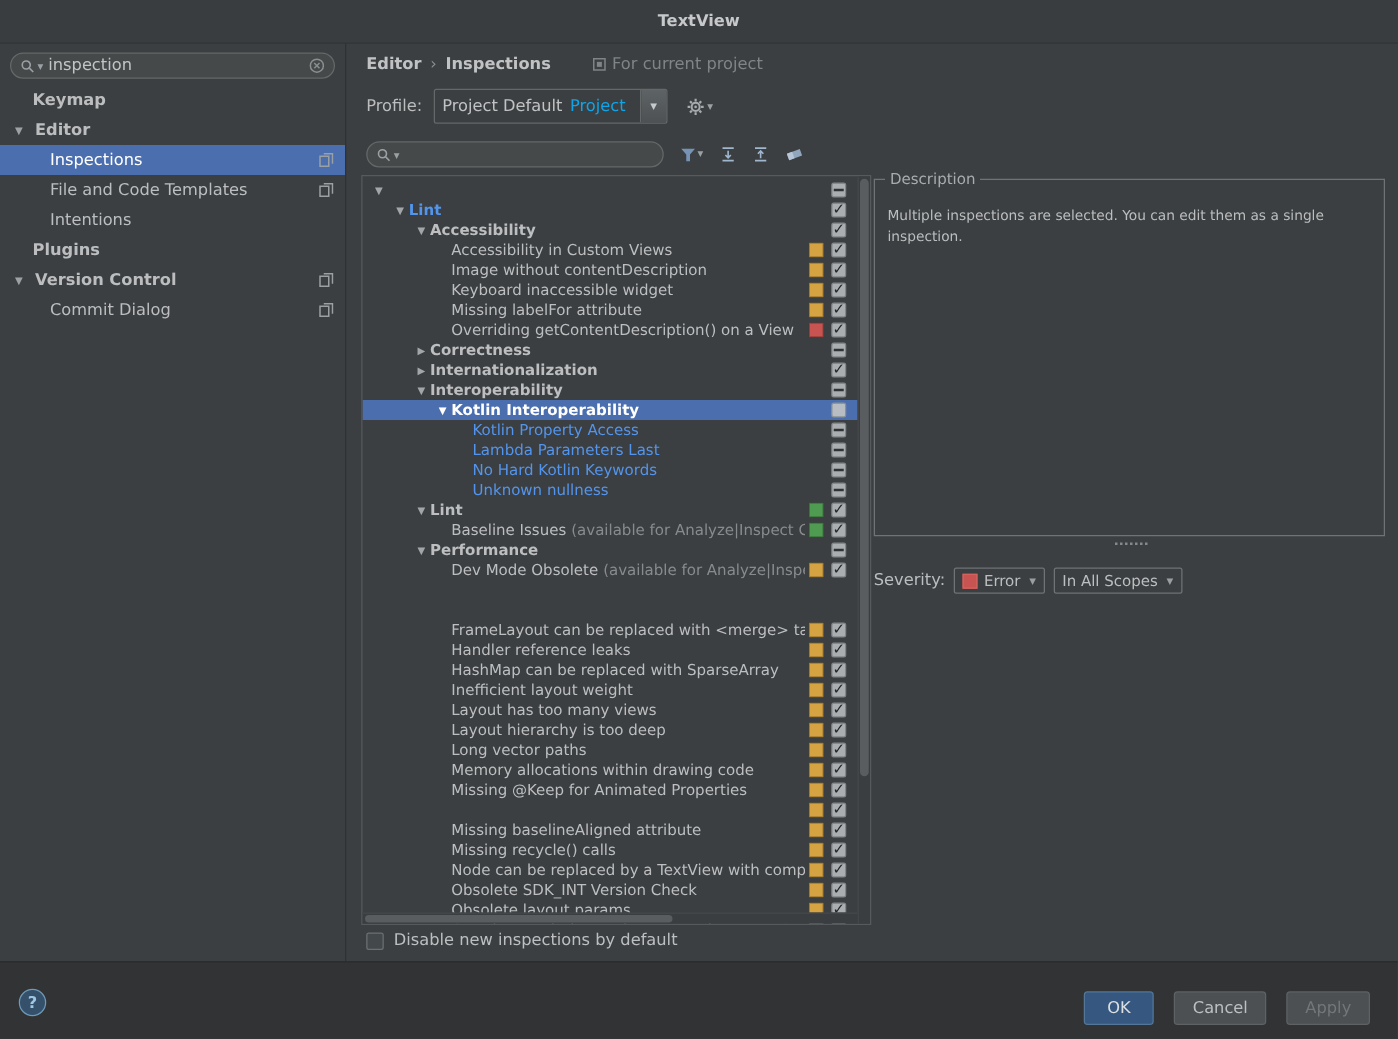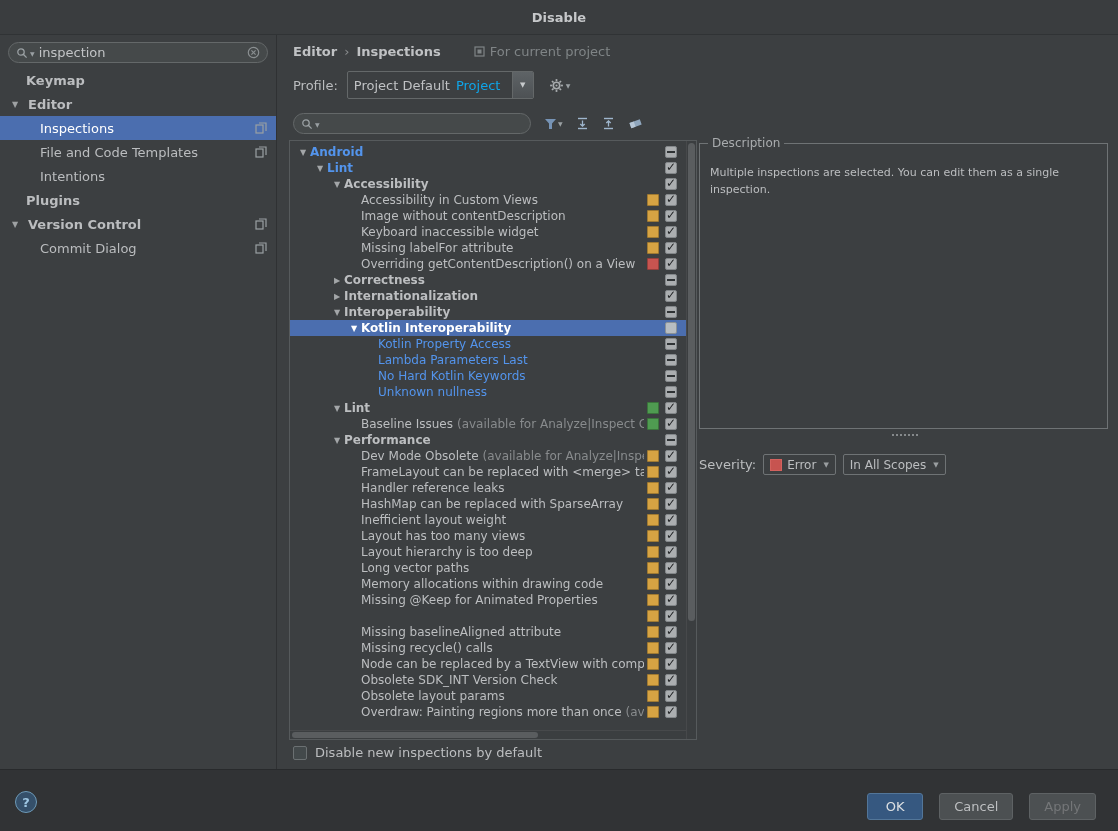--- a/index.html
+++ b/index.html
@@ -94,21 +94,21 @@
   .btn { height:27px; min-width:56px; padding:0 14px; font-size:13px; border-radius:3px; background:#4c5052; border:1px solid #5e6264; color:#bdbfc1; font-family:inherit; }
   .btn.primary { background:#365880; border-color:#537699; color:#dde0e2; }
   .btn.disabled { color:#747678; }
 </style>
 </head>
 <body>
 
 <div class="window">
 
   <div class="titlebar">
-    <span>Disable</span>
+    <span>TextView</span>
   </div>
 
   <aside class="sidebar">
     <div class="sb-search">
       <span style="display:flex;">
         <svg width="12" height="12" viewBox="0 0 12 12">
             <circle cx="5" cy="5" r="3.2" fill="none" stroke="#9aa0a3" stroke-width="1.3"></circle>
             <line x1="7.5" y1="7.5" x2="10.6" y2="10.6" stroke="#9aa0a3" stroke-width="1.3"></line>
           </svg>
       </span>
@@ -269,21 +269,20 @@
               </g>
             </svg>
         </span>
       </span>
     </div>
 
     <div class="tree">
       <div class="tree-rows">
           <div class="tree-row" style="padding-left: 6px;">
             <span class="tree-arrow">▼</span>
-            <span class="lbl-wrap"><span class="lbl blue-bold">Android</span></span>
             <span class="check dash"></span>
           </div>
           <div class="tree-row" style="padding-left: 23px;">
             <span class="tree-arrow">▼</span>
             <span class="lbl-wrap"><span class="lbl blue-bold">Lint</span></span>
             <span class="check checked"></span>
           </div>
           <div class="tree-row" style="padding-left: 40px;">
             <span class="tree-arrow">▼</span>
             <span class="lbl-wrap"><span class="lbl bold">Accessibility</span></span>
@@ -375,21 +374,21 @@
             <span class="tree-arrow">▼</span>
             <span class="lbl-wrap"><span class="lbl bold">Performance</span></span>
             <span class="check dash"></span>
           </div>
           <div class="tree-row" style="padding-left: 57px;">
             <span class="tree-arrow"></span>
             <span class="lbl-wrap"><span class="lbl plain">Dev Mode Obsolete</span><span class="lbl-suffix">(available for Analyze|Inspe</span></span>
             <span class="badge" style="background: rgb(214, 163, 67);"></span>
             <span class="check checked"></span>
           </div>
-          <div class="tree-row" style="padding-left: 57px;">
+          <div class="tree-row" style="padding-left: 57px; margin-top: 32px;">
             <span class="tree-arrow"></span>
             <span class="lbl-wrap"><span class="lbl plain">FrameLayout can be replaced with &lt;merge&gt; ta</span></span>
             <span class="badge" style="background: rgb(214, 163, 67);"></span>
             <span class="check checked"></span>
           </div>
           <div class="tree-row" style="padding-left: 57px;">
             <span class="tree-arrow"></span>
             <span class="lbl-wrap"><span class="lbl plain">Handler reference leaks</span></span>
             <span class="badge" style="background: rgb(214, 163, 67);"></span>
             <span class="check checked"></span>

